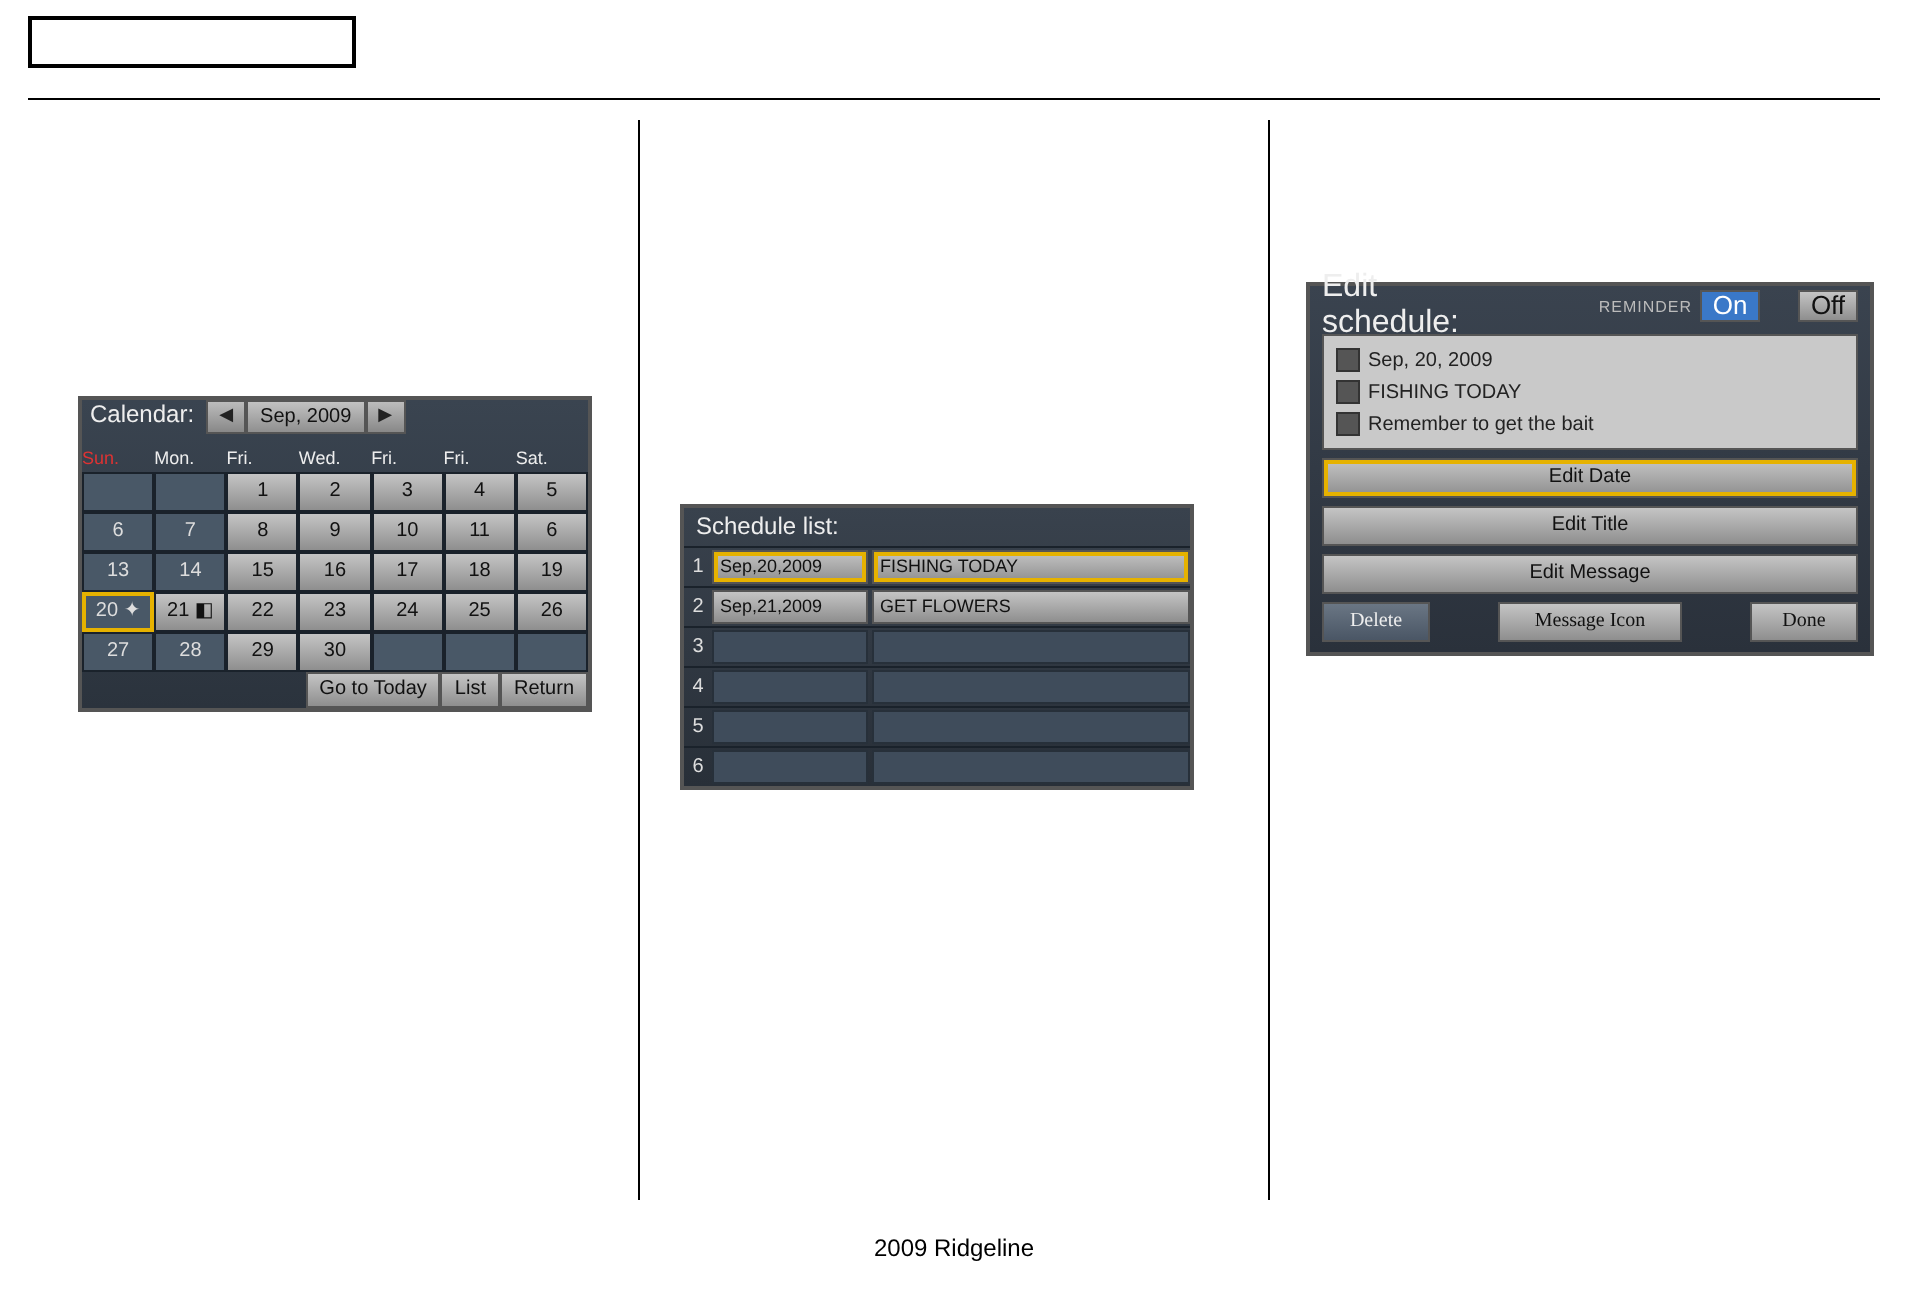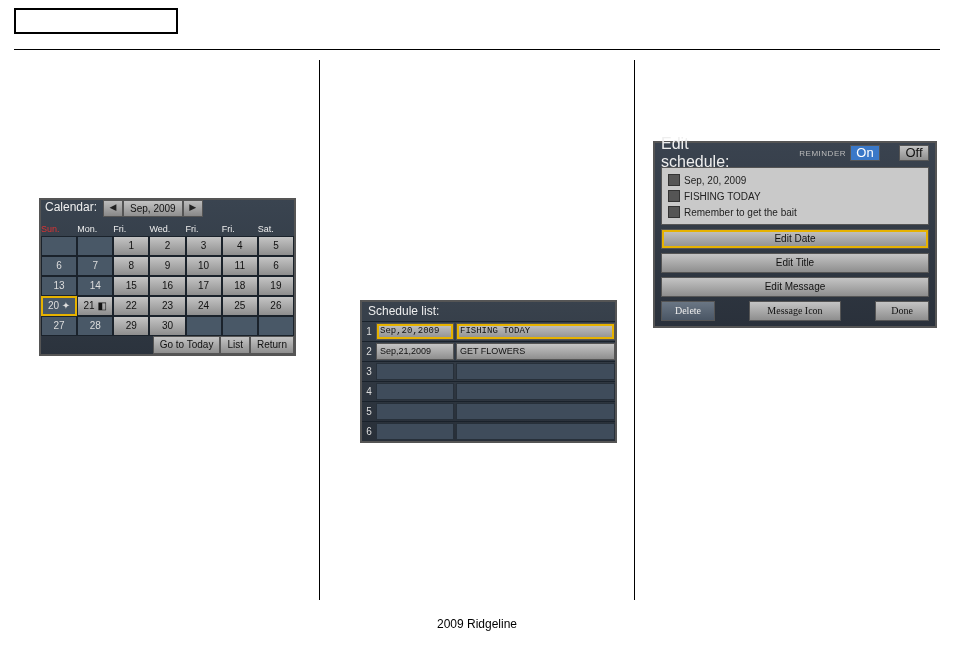--- a/index.html
+++ b/index.html
@@ -80,43 +80,43 @@
   .calfoot .spacer { flex:1; }
   .calfoot .fbtn {
     background:linear-gradient(#c4c4c4,#8e8e8e);
     border:1px solid #555; font-size:10px; padding:0 6px; line-height:16px;
     color:#111;
     text-align:right;
   }
 
   
   .schedlist {
-    position:absolute; left:360px; top:252px; width:253px;
+    position:absolute; left:340px; top:252px; width:253px;
     border:2px solid #555;
     background:linear-gradient(#39424d,#282f38);
-    color:#eee; font-size:11px;margin-top:48px;
+    color:#eee; font-size:11px;
   }
   .schedhead { height:19px; line-height:19px; padding:0 6px; font-size:12px;}
   .schedrows { }
   .schedrow { display:flex; align-items:center; height:19px; border-top:1px solid #1a222b; }
   .schedrow .num { width:14px; text-align:center; font-size:10px; color:#ddd;}
   .schedrow .date {
     width:70px; height:15px; margin-right:2px;
     background:linear-gradient(#c4c4c4,#8e8e8e); color:#111; font-size:9px;
     line-height:15px; padding:0 3px; border:1px solid #555;
   }
   .schedrow .titlecell {
     flex:1; height:15px;
     background:linear-gradient(#c4c4c4,#8e8e8e); color:#111; font-size:9px;
     line-height:15px; padding:0 3px; border:1px solid #555;
   }
   .schedrow.empty .date, .schedrow.empty .titlecell {
     background:#3f4c5b; border:1px solid #27303a; color:transparent;
   }
-  .schedrow.sel .date, .schedrow.sel .titlecell { box-shadow: inset 0 0 0 2px #e6b200; font-family: Liberation Mono, monospace; }
+  .schedrow.sel .date, .schedrow.sel .titlecell { box-shadow: inset 0 0 0 2px #e6b200; }
 
   
   .editsched {
     position:absolute; left:653px; top:141px; width:280px;
     border:2px solid #555;
     background:linear-gradient(#3a434f,#2a313b);
     color:#eee; font-size:11px;
   }
   .eshead { display:flex; align-items:center; height:20px; padding:0 6px;}
   .eshead .t { font-size:16px; flex:1;}

